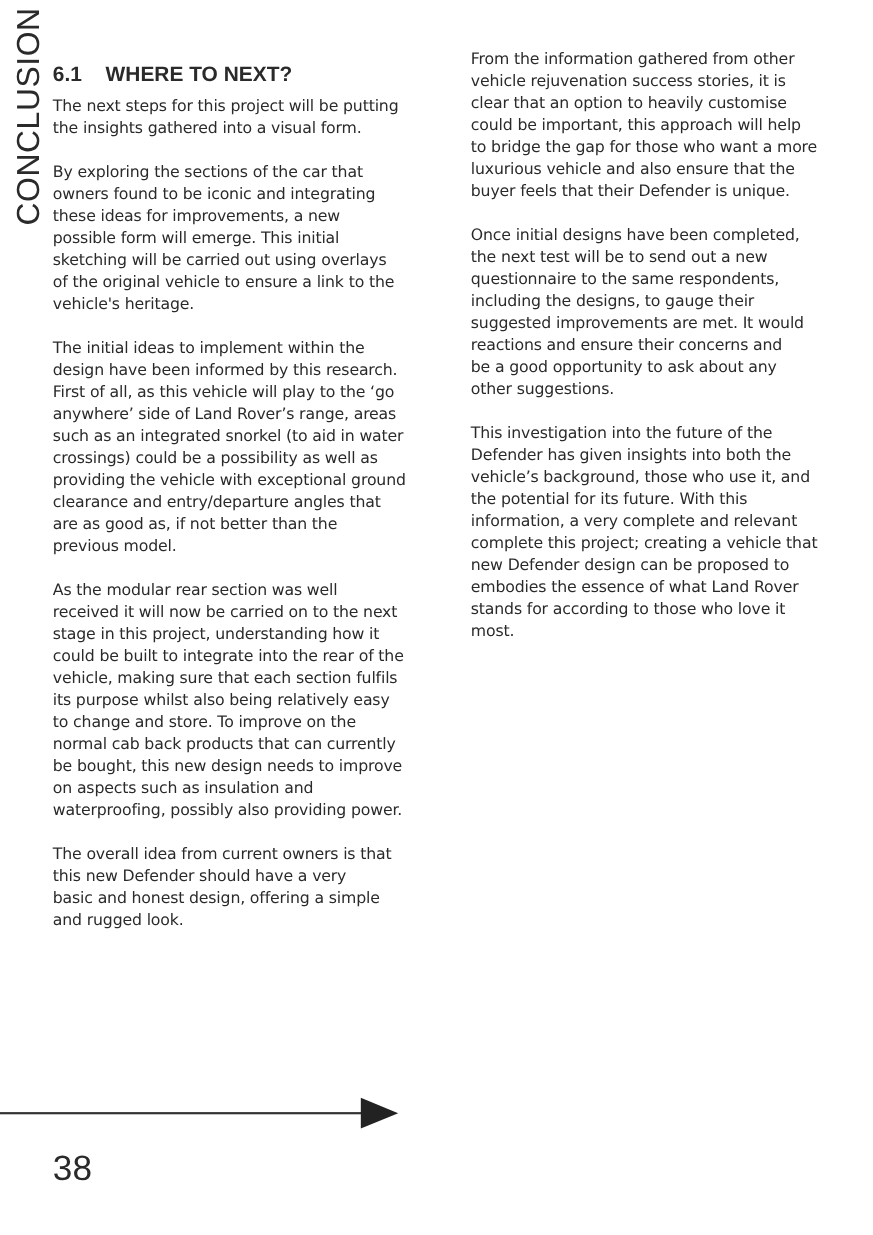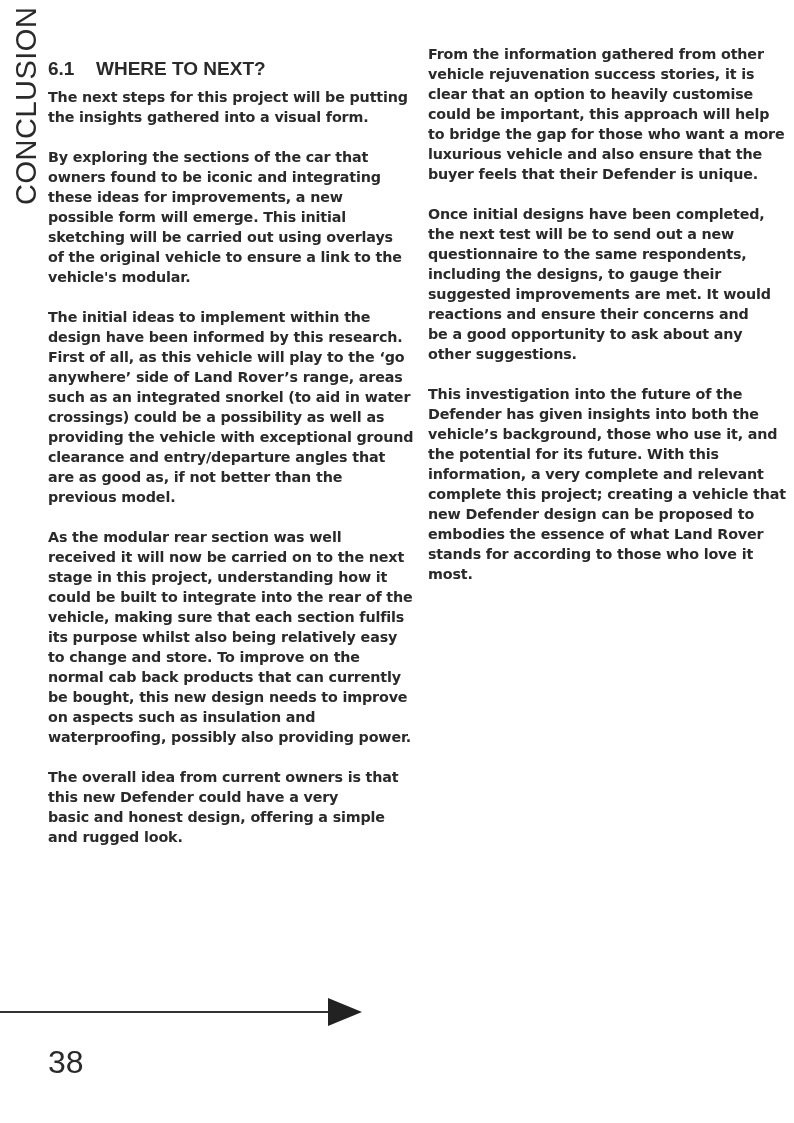--- a/index.html
+++ b/index.html
@@ -6,21 +6,21 @@
   body { width: 794px; height: 1123px; position: relative; overflow: hidden;
          font-family: "DejaVu Sans", sans-serif; color: #2a2a2a; }
   .side-label { position: absolute; left: 9px; top: 205px; width: 160px; height: 34px;
     transform-origin: 0 0; transform: rotate(-90deg);
     font-family: "Liberation Sans", sans-serif; font-size: 29px; letter-spacing: 0.5px;
     color: #2a2a2a; line-height: 34px; white-space: nowrap; }
   .heading { position: absolute; left: 48px; top: 58px; font-size: 19px; font-weight: bold;
     font-family: "Liberation Sans", sans-serif; color: #2a2a2a; white-space: nowrap; }
   .heading .num { display: inline-block; width: 48px; }
   .col { position: absolute; font-size: 14.3px; line-height: 20px; letter-spacing: -0.15px; }
-  .col p { margin: 0 0 20px 0; font-weight: bold; }
+  .col p { margin: 0 0 20px 0; }
   .col .ln { display: block; white-space: nowrap; }
   .col-left { left: 48px; top: 87px; width: 330px; }
   .col-right { left: 428px; top: 44px; width: 330px; }
   .arrow-line { position: absolute; left: 0; top: 1011px; width: 330px; height: 1.5px; background: #333; }
   .arrow-head { position: absolute; left: 328px; top: 998px; width: 0; height: 0;
     border-top: 14px solid transparent; border-bottom: 14px solid transparent;
     border-left: 34px solid #222; }
   .page-num { position: absolute; left: 48px; top: 1044px; font-family: "Liberation Sans", sans-serif;
     font-size: 32px; color: #2a2a2a; }
 </style>
@@ -38,21 +38,21 @@
     <span class="ln">The next steps for this project will be putting</span>
     <span class="ln">the insights gathered into a visual form.</span>
   </p>
   <p>
     <span class="ln">By exploring the sections of the car that</span>
     <span class="ln">owners found to be iconic and integrating</span>
     <span class="ln">these ideas for improvements, a new</span>
     <span class="ln">possible form will emerge. This initial</span>
     <span class="ln">sketching will be carried out using overlays</span>
     <span class="ln">of the original vehicle to ensure a link to the</span>
-    <span class="ln">vehicle's modular.</span>
+    <span class="ln">vehicle's heritage.</span>
   </p>
   <p>
     <span class="ln">The initial ideas to implement within the</span>
     <span class="ln">design have been informed by this research.</span>
     <span class="ln">First of all, as this vehicle will play to the ‘go</span>
     <span class="ln">anywhere’ side of Land Rover’s range, areas</span>
     <span class="ln">such as an integrated snorkel (to aid in water</span>
     <span class="ln">crossings) could be a possibility as well as</span>
     <span class="ln">providing the vehicle with exceptional ground</span>
     <span class="ln">clearance and entry/departure angles that</span>
@@ -67,21 +67,21 @@
     <span class="ln">vehicle, making sure that each section fulfils</span>
     <span class="ln">its purpose whilst also being relatively easy</span>
     <span class="ln">to change and store. To improve on the</span>
     <span class="ln">normal cab back products that can currently</span>
     <span class="ln">be bought, this new design needs to improve</span>
     <span class="ln">on aspects such as insulation and</span>
     <span class="ln">waterproofing, possibly also providing power.</span>
   </p>
   <p>
     <span class="ln">The overall idea from current owners is that</span>
-    <span class="ln">this new Defender could have a very</span>
+    <span class="ln">this new Defender should have a very</span>
     <span class="ln">basic and honest design, offering a simple</span>
     <span class="ln">and rugged look.</span>
   </p>
 </div>
 
 <div class="col col-right">
   <p>
     <span class="ln">From the information gathered from other</span>
     <span class="ln">vehicle rejuvenation success stories, it is</span>
     <span class="ln">clear that an option to heavily customise</span>

